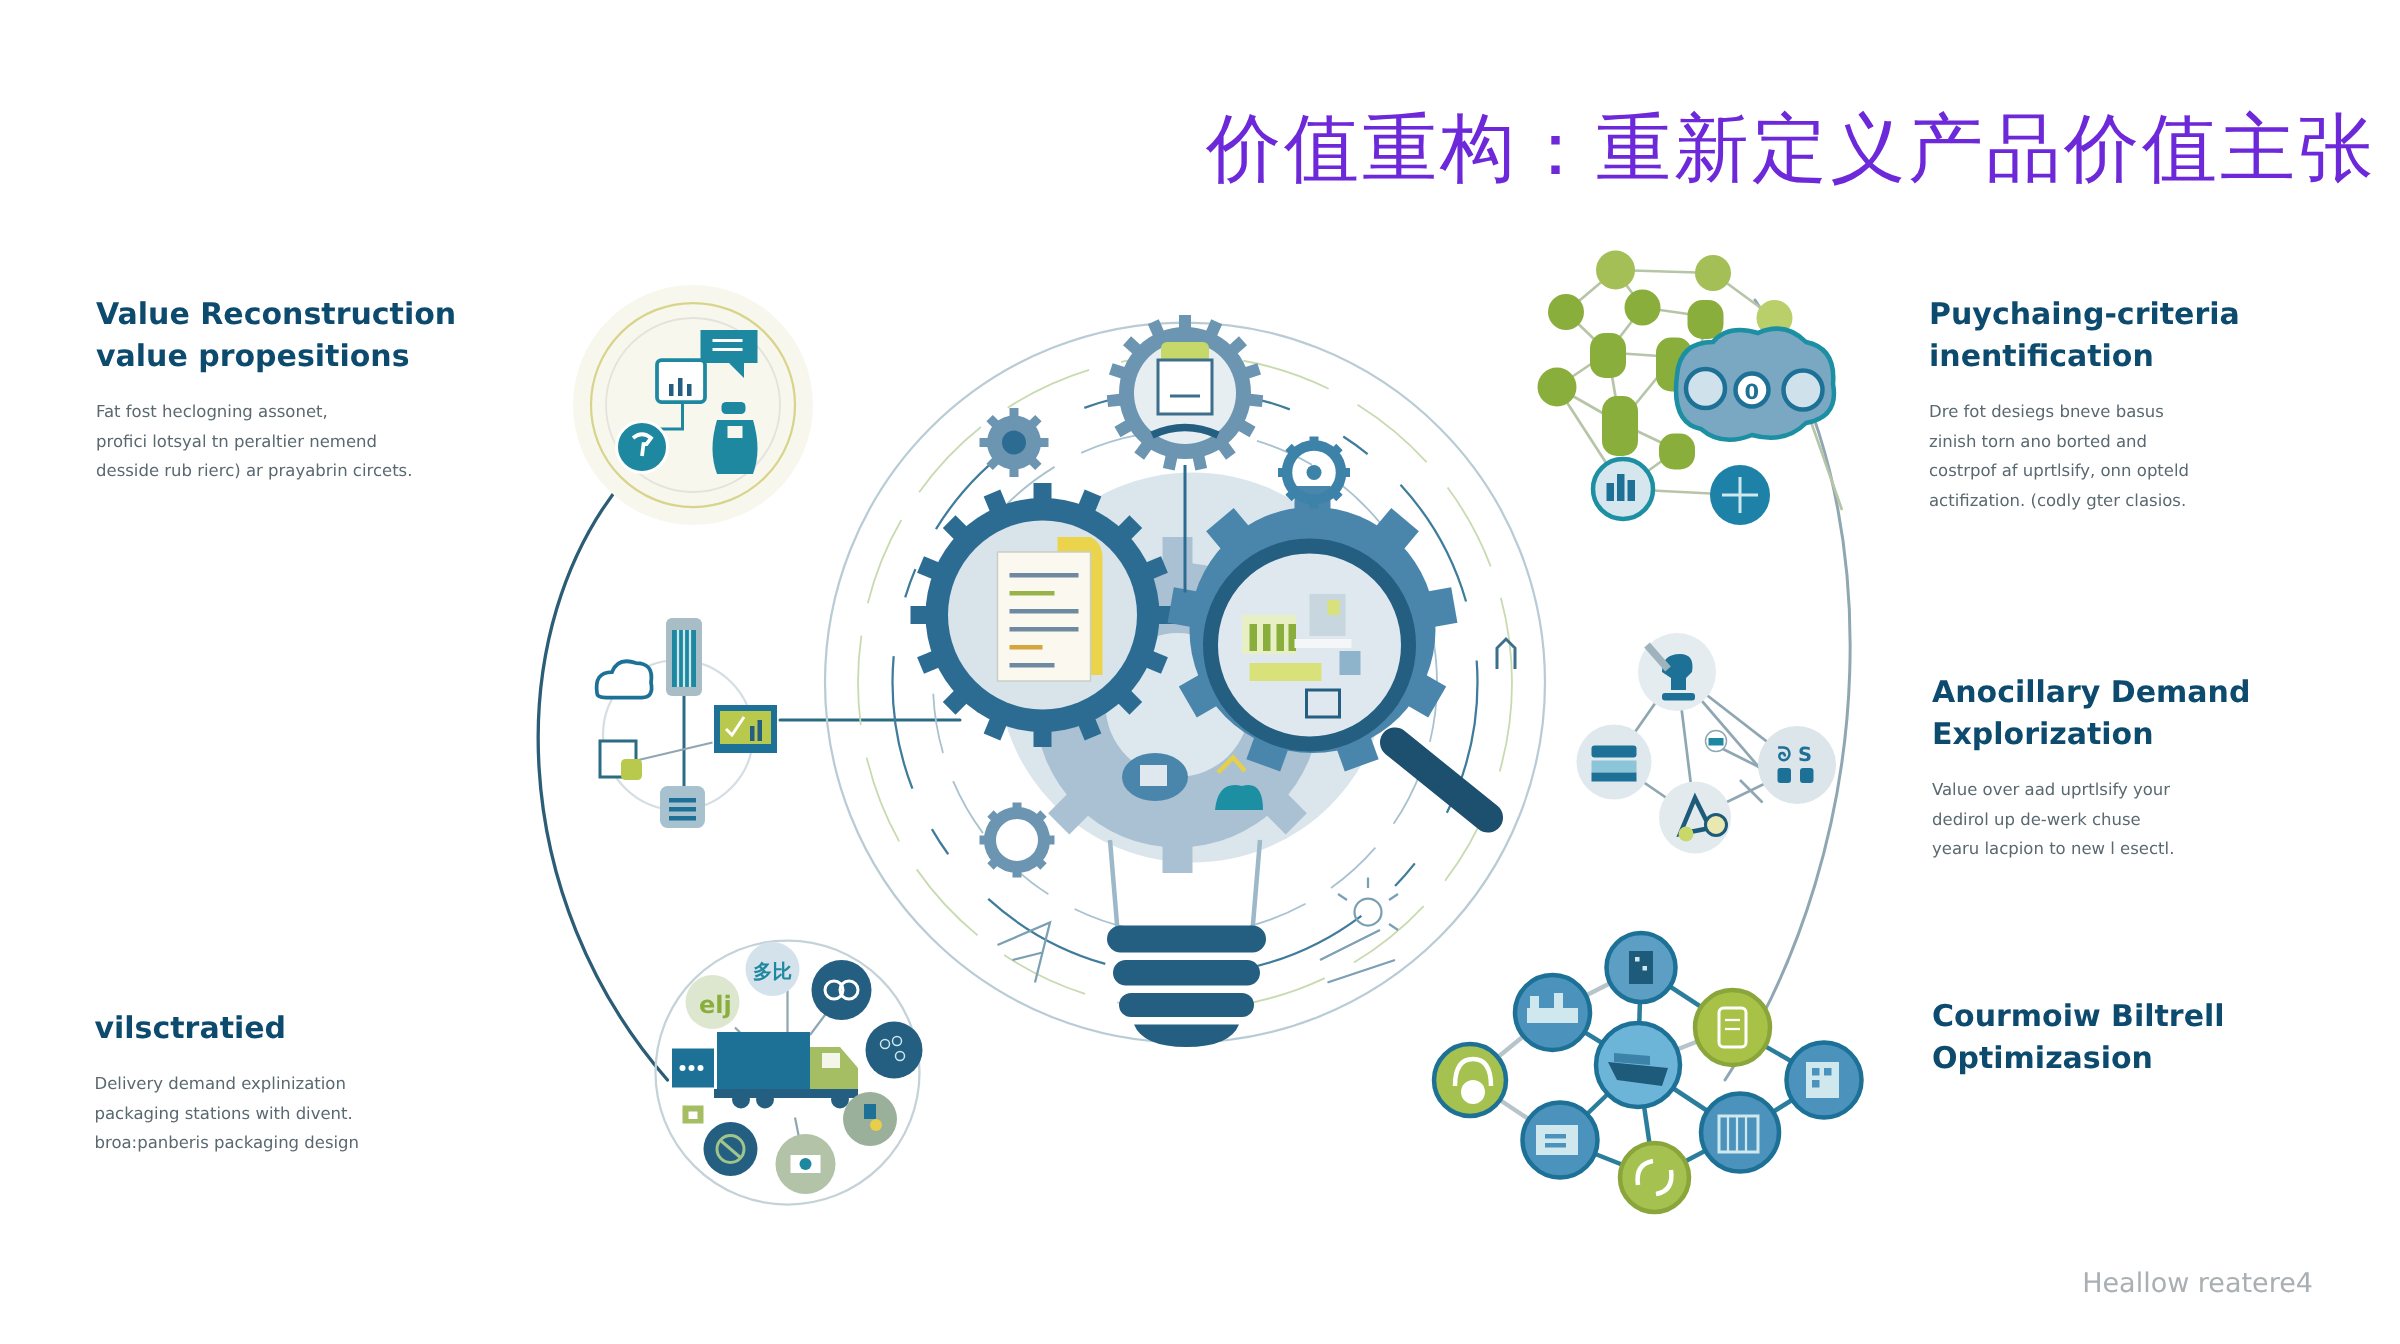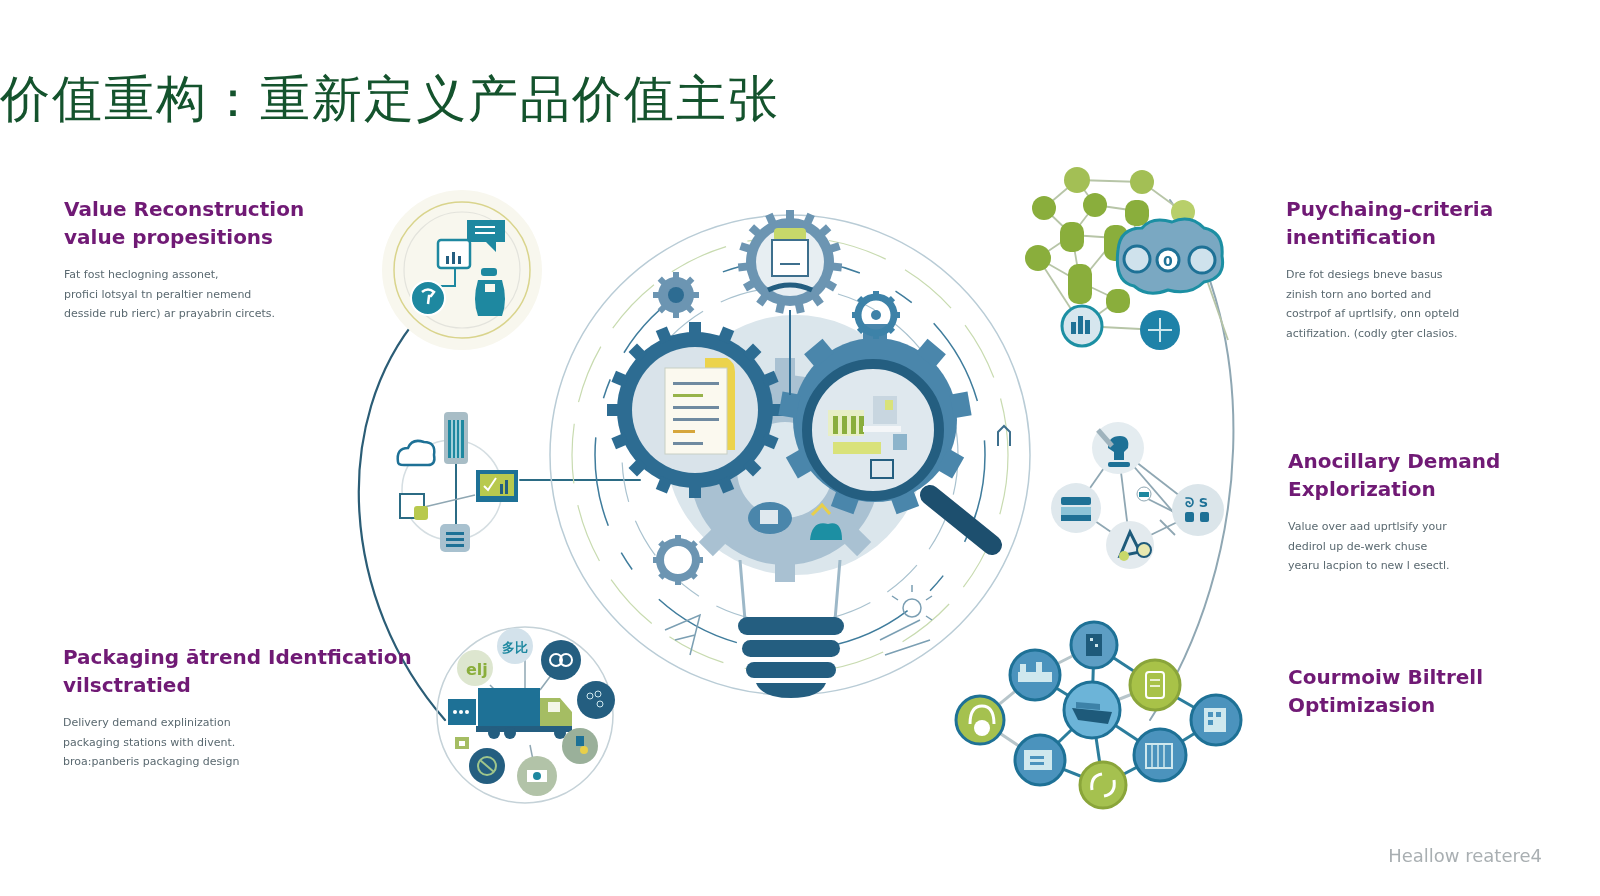--- a/index.html
+++ b/index.html
@@ -1,19 +1,19 @@
 <!DOCTYPE html>
 <html><head>
 <meta charset="utf-8">
 <style>
   html,body{margin:0;padding:0;background:#ffffff;}
   body{width:1600px;height:896px;position:relative;overflow:hidden;font-family:"Liberation Sans","DejaVu Sans",sans-serif;}
-  .title{position:absolute;left:0;top:66px;width:1584px;text-align:left;font-family:"DejaVu Sans",sans-serif;font-size:50px;color:#14532d;letter-spacing:2px;font-weight:normal;}
+  .title{position:absolute;left:0;top:66px;width:1584px;text-align:right;font-family:"DejaVu Sans",sans-serif;font-size:50px;color:#6d28d9;letter-spacing:2px;font-weight:normal;}
   .block{position:absolute;}
-  .block h2{margin:0;font-family:"DejaVu Sans",sans-serif;font-weight:bold;font-size:20px;line-height:28px;color:#701a75;}
+  .block h2{margin:0;font-family:"DejaVu Sans",sans-serif;font-weight:bold;font-size:20px;line-height:28px;color:#0c4a6e;}
   .block p{margin:14px 0 0 0;font-family:"DejaVu Sans",sans-serif;font-size:11px;line-height:19.5px;color:#5a6970;}
   .footer{position:absolute;right:58px;top:845px;font-family:"DejaVu Sans",sans-serif;font-size:18px;color:#a9afb2;}
   svg.art{position:absolute;left:0;top:0;}
 </style>
 </head>
 <body>
 
 <div class="title">价值重构：重新定义产品价值主张</div>
 
 <svg class="art" width="1600" height="896" viewBox="0 0 1600 896">
@@ -497,21 +497,21 @@
 
 <div class="block" style="left:64px;top:195px;width:320px;">
   <h2><span>Value Reconstruction</span><br><span>value propesitions</span></h2>
   <p><span>Fat fost heclogning assonet,</span><br><span>profici lotsyal tn peraltier nemend</span><br><span>desside rub rierc) ar prayabrin circets.</span></p>
 </div>
 
 <div class="block" style="left:64px;top:405px;width:320px;">
 </div>
 
 <div class="block" style="left:63px;top:643px;width:360px;">
-  <h2><span>Packaging ātrend Identfication</span><br><span>vilsctratied</span></h2>
+  <h2><br><span>vilsctratied</span></h2>
   <p><span>Delivery demand explinization</span><br><span>packaging stations with divent.</span><br><span>broa:panberis packaging design</span></p>
 </div>
 
 <div class="block" style="left:1286px;top:195px;width:280px;">
   <h2><span>Puychaing-criteria</span><br><span>inentification</span></h2>
   <p><span>Dre fot desiegs bneve basus</span><br><span>zinish torn ano borted and</span><br><span>costrpof af uprtlsify, onn opteld</span><br><span>actifization. (codly gter clasios.</span></p>
 </div>
 
 <div class="block" style="left:1288px;top:447px;width:280px;">
   <h2><span>Anocillary Demand</span><br><span>Explorization</span></h2>

